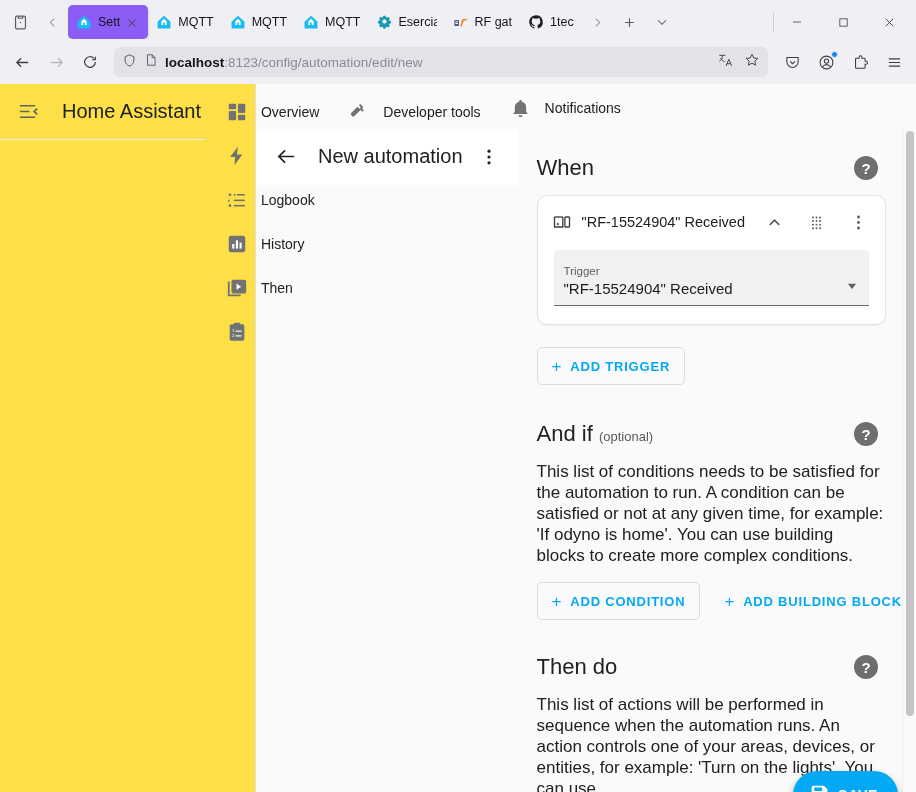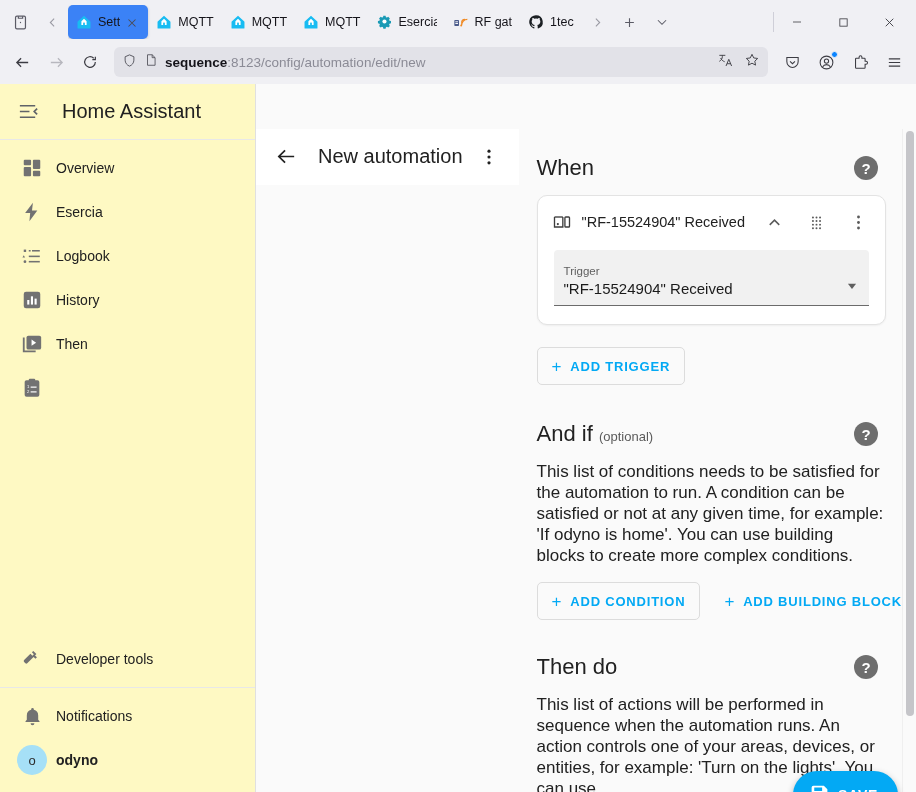--- a/index.html
+++ b/index.html
@@ -23,21 +23,21 @@
     border-radius: 4px; color: #5b5b66;
   }
   .chrome-icon-btn svg { display: block; }
 
   #tab-list { display: flex; align-items: center; flex: 1 1 auto; min-width: 0; overflow: hidden; }
   .tab {
     height: 34px; display: flex; align-items: center; gap: 6px;
     padding: 0 8px; border-radius: 5px; min-width: 0;
     flex: 0 0 auto; max-width: 76px;
   }
-  .tab.active { background: #3b82f6; box-shadow: 0 1px 3px rgba(0,0,0,.18); max-width: 84px; }
+  .tab.active { background: #8b5cf6; box-shadow: 0 1px 3px rgba(0,0,0,.18); max-width: 84px; }
   .tab-favicon { width: 16px; height: 16px; flex: 0 0 auto; display: block; }
   .tab-title {
     font-size: 12.5px; color: #15141a; white-space: nowrap;
     overflow: hidden; flex: 1 1 auto; min-width: 0;
   }
   .tab-close { width: 14px; height: 14px; flex: 0 0 auto; color: #4b4b55; }
   .tab-sep { width: 1px; height: 20px; background: #cfcfd8; flex: 0 0 auto; }
 
   #win-controls { display: flex; align-items: center; flex: 0 0 auto; }
   .win-btn { width: 46px; height: 36px; display: flex; align-items: center; justify-content: center; color: #3c3c43; }
@@ -53,22 +53,22 @@
   }
   #url-text { font-size: 13.5px; color: #8b8b96; white-space: nowrap; flex: 1 1 auto; overflow: hidden; }
   #url-text b { color: #15141a; font-weight: 700; }
   .url-right { display: flex; align-items: center; gap: 10px; color: #3c3c43; flex: 0 0 auto; }
 
   
   #ha-app { display: flex; width: 916px; height: 708px; background: #fafafa; }
 
   
   #sidebar {
-    width: 256px; flex: 0 0 256px; height: 708px; background: #fef9c3;
-    border-right: 1px solid #e0e0e0; display: flex; flex-direction: column;
+    width: 256px; flex: 0 0 256px; height: 708px; background: #fde047;
+    border-right: 1px solid #e0e0e0; display: flex; flex-direction: row;
   }
   #sidebar-header {
     height: 56px; flex: 0 0 56px; display: flex; align-items: center;
     border-bottom: 1px solid #e8e8e8; padding: 0 4px;
   }
   #menu-btn { width: 48px; height: 48px; display: flex; align-items: center; justify-content: center; color: #5f6368; }
   #ha-title { font-size: 20px; color: #212121; white-space: nowrap; margin-left: 10px; }
 
   .nav-group { padding: 4px 4px 0 4px; }
   .nav-item {
@@ -333,21 +333,21 @@
         <svg width="15" height="15" viewBox="0 0 24 24" fill="none" stroke="#52525b" stroke-width="1.5">
             <path d="M12 3l7 3v5.5c0 4.4-3 8-7 9.5-4-1.5-7-5.1-7-9.5V6Z"></path>
           </svg>
       </span>
       <span>
         <svg width="14" height="14" viewBox="0 0 24 24" fill="none" stroke="#52525b" stroke-width="1.5">
             <path d="M6 3h8l5 5v13H6Z"></path>
             <path d="M14 3v5h5"></path>
           </svg>
       </span>
-      <span id="url-text"><b>sequence</b><span>:8123/config/automation/edit/new</span></span>
+      <span id="url-text"><b>localhost</b><span>:8123/config/automation/edit/new</span></span>
       <span class="url-right">
         <span>
           <svg width="16" height="16" viewBox="0 0 24 24" fill="none" stroke="#3c3c43" stroke-width="1.4">
               <path d="M2 5h9M6.5 5v2c0 3-1.8 5.6-4.5 7"></path>
               <path d="M4 9c1 2.6 3.2 4.6 6 5.6"></path>
               <path d="M12 21l4.2-10L20.4 21M13.6 17.6h5.2"></path>
             </svg>
         </span>
         <span>
           <svg width="16" height="16" viewBox="0 0 24 24" fill="none" stroke="#3c3c43" stroke-width="1.4">

